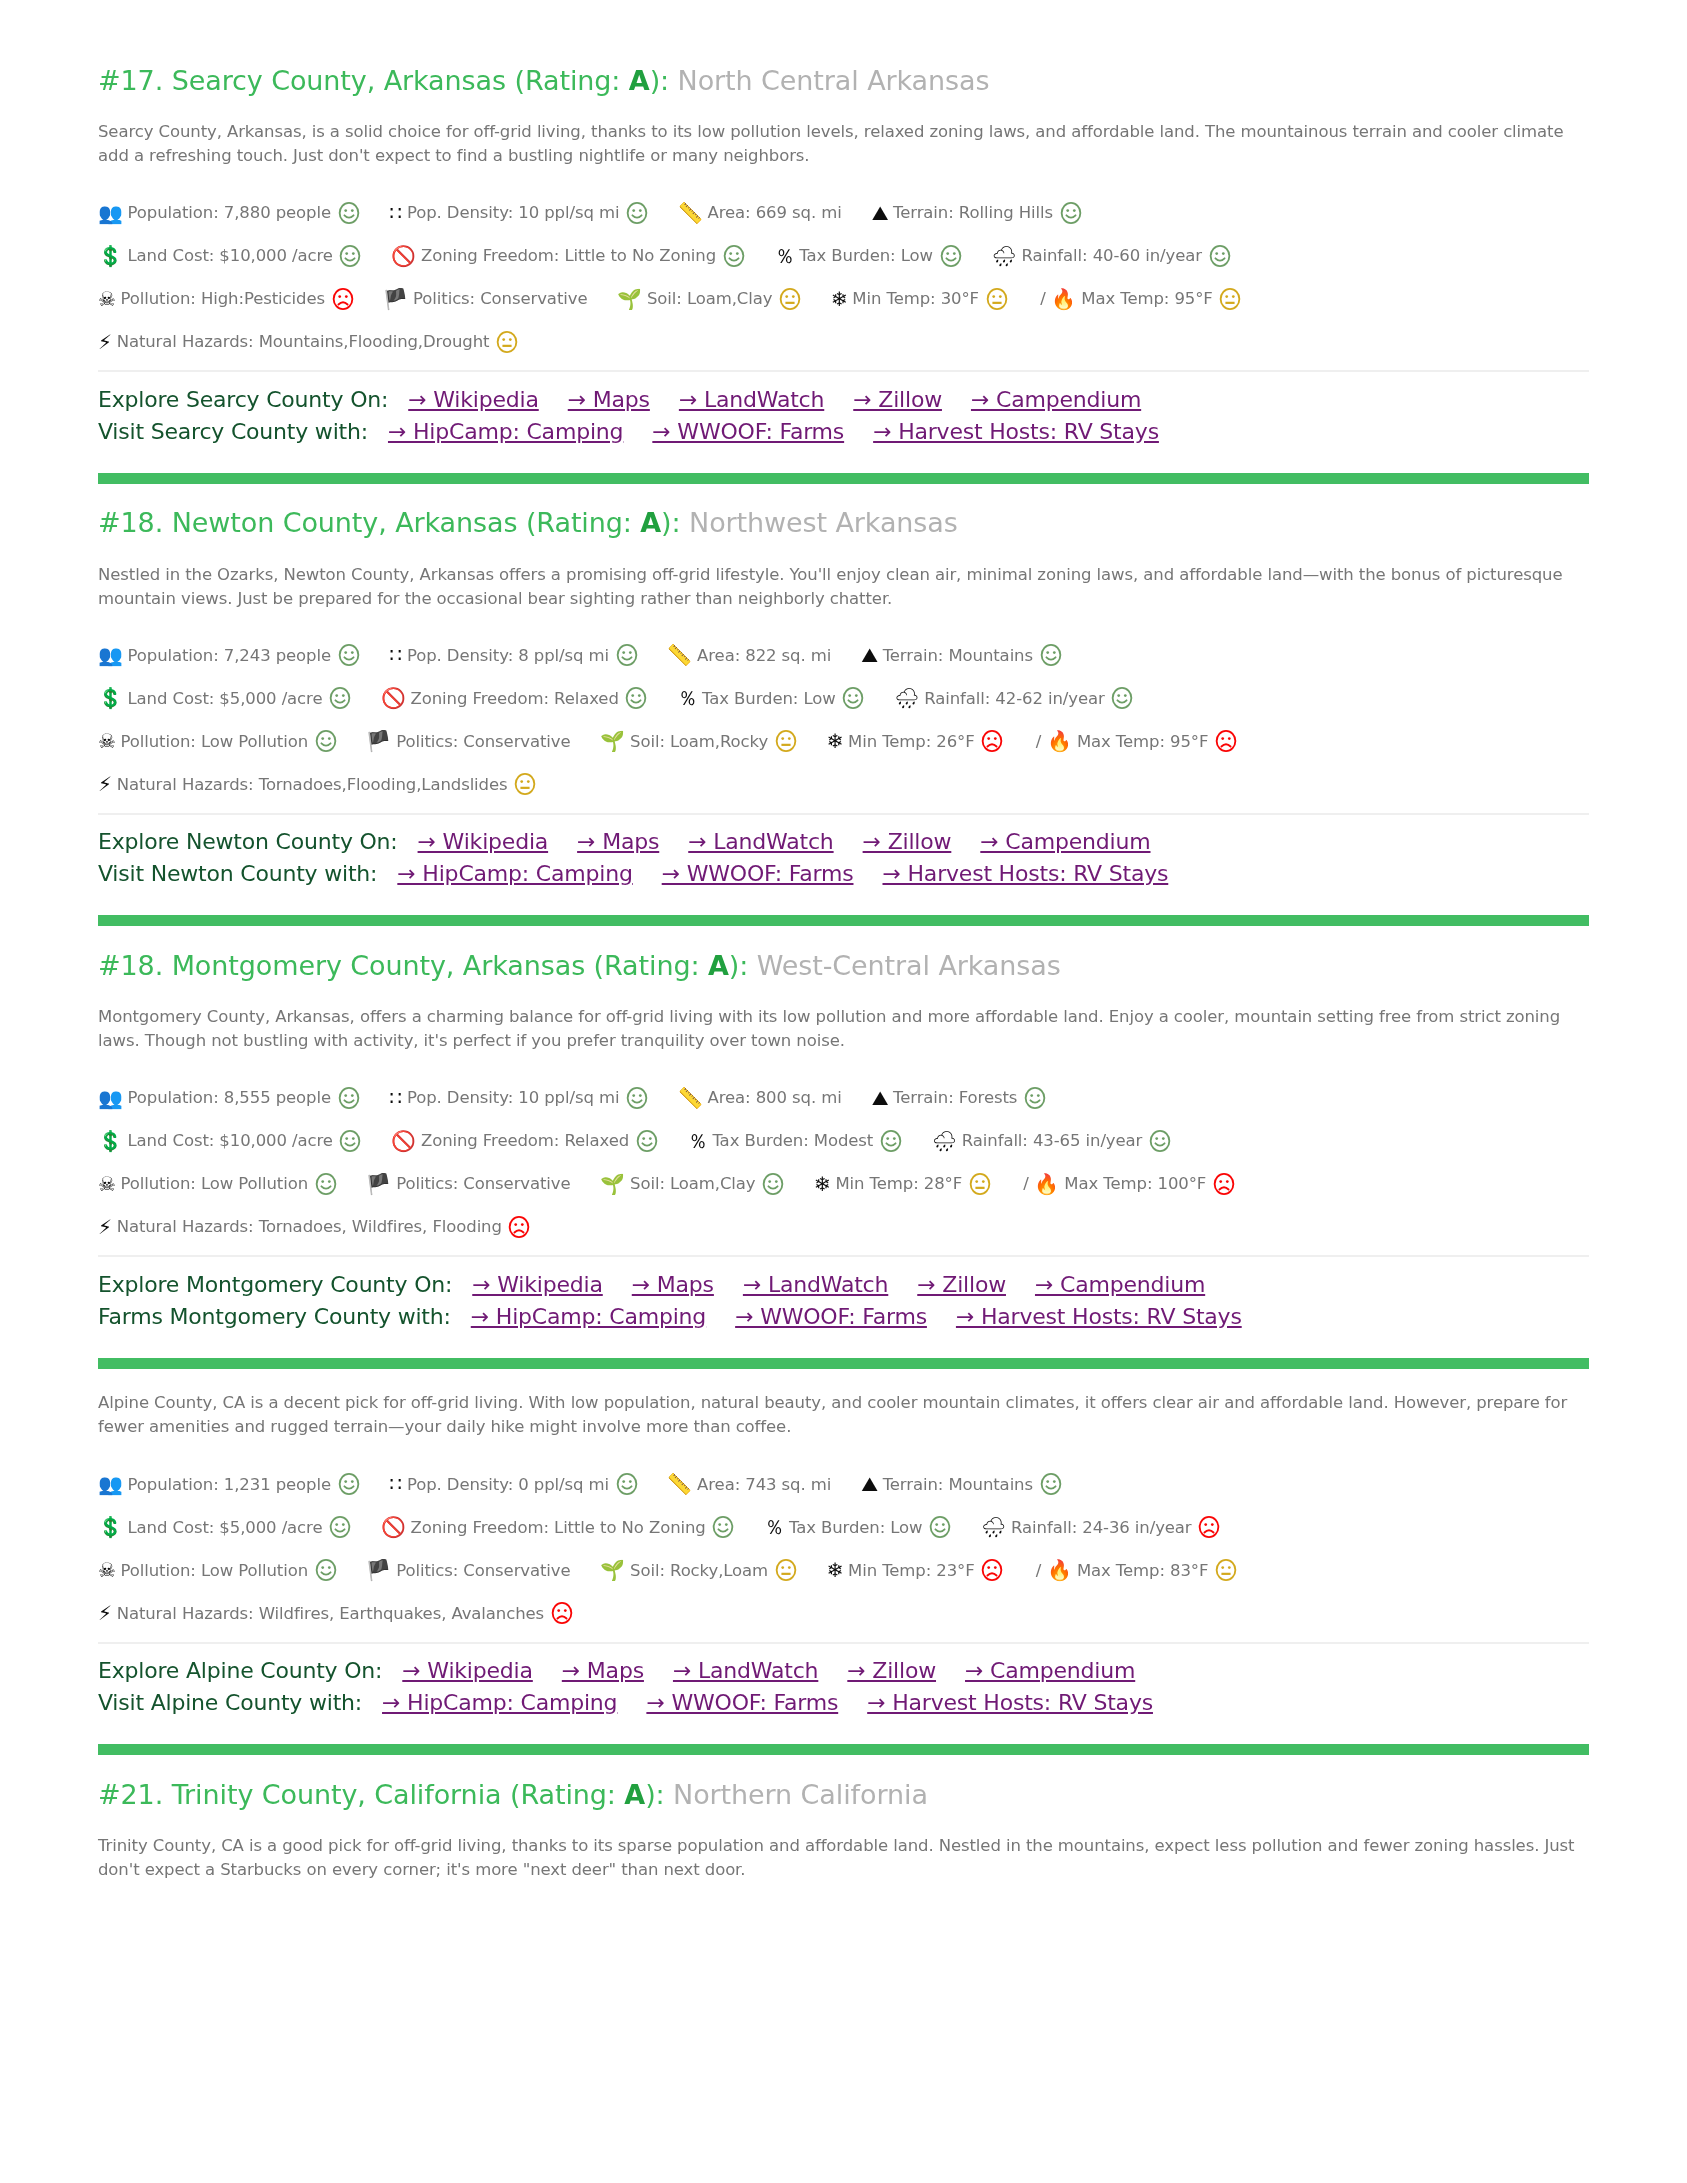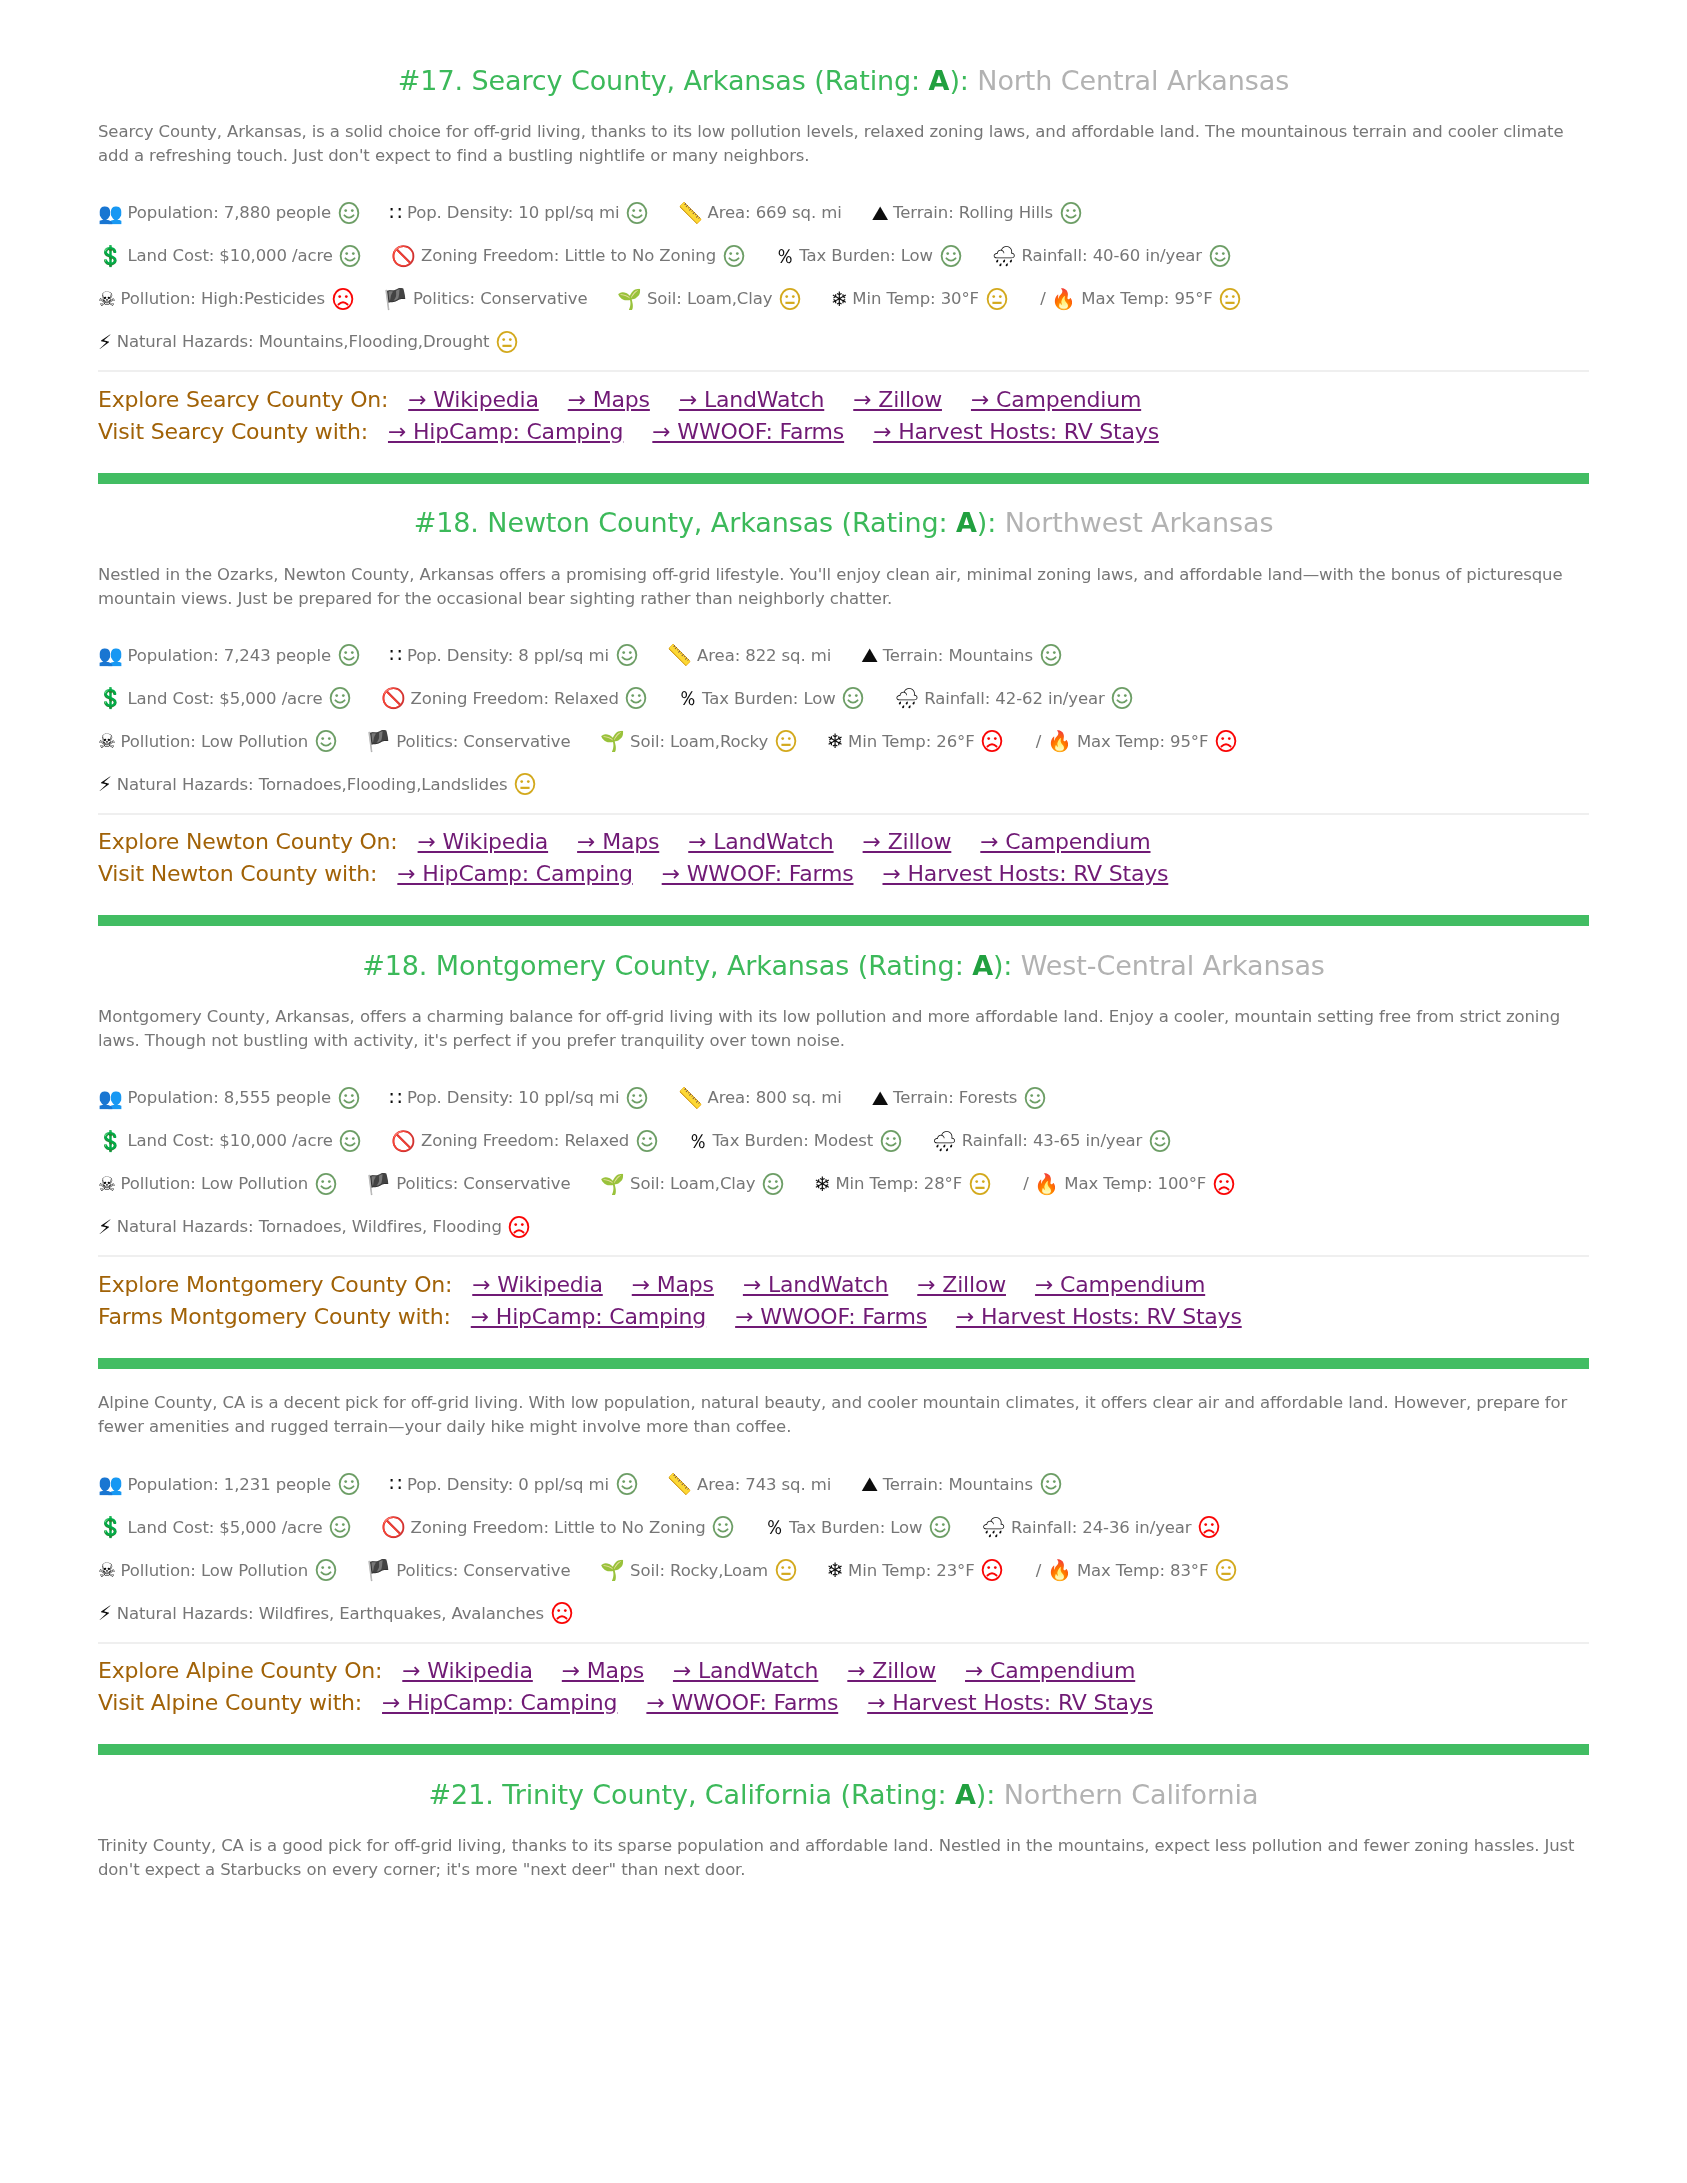--- a/index.html
+++ b/index.html
@@ -21,21 +21,20 @@
   .county { padding-bottom: 2.6px; }
 
   h2.county-title {
     font-family: "DejaVu Sans", sans-serif;
     font-size: 27px;
     font-weight: 400;
     color: #3cb95a;
     margin: 0 0 22.5px 0;
     line-height: 1.25;
     letter-spacing: -0.1px;
-    text-align: center;
   }
   h2.county-title .rating { font-weight: 700; color: #21a03f; }
   h2.county-title .region { color: #b2b2b2; }
 
   p.desc {
     font-size: 16.5px;
     color: #767676;
     line-height: 1.46;
     margin: 0 0 30px 0;
     max-width: 1489px;
@@ -86,21 +85,21 @@
     margin-top: 10.6px;
   }
   .links-row {
     display: flex;
     align-items: baseline;
     margin-bottom: 6.6px;
     white-space: nowrap;
   }
   .links-label {
     font-size: 22px;
-    color: #a16207;
+    color: #14532d;
     margin-right: 20px;
     letter-spacing: -0.2px;
   }
   .links-row a {
     font-size: 22px;
     color: #701a75;
     text-decoration: underline;
     text-underline-offset: 2px;
     margin-right: 29px;
     letter-spacing: -0.2px;

